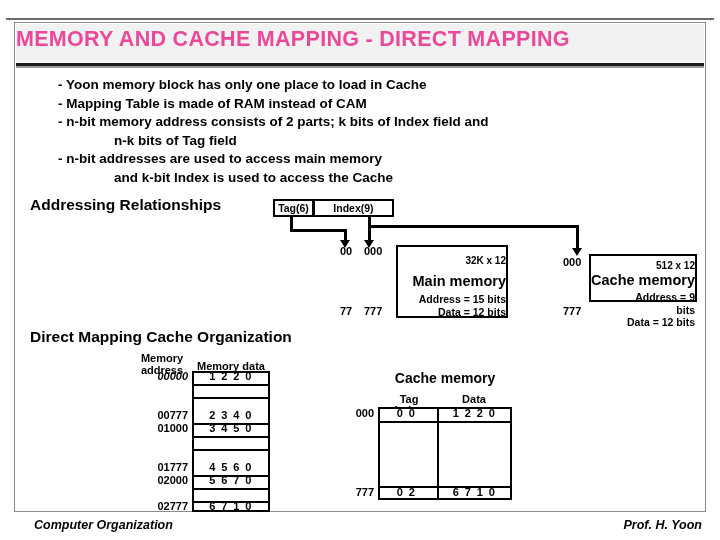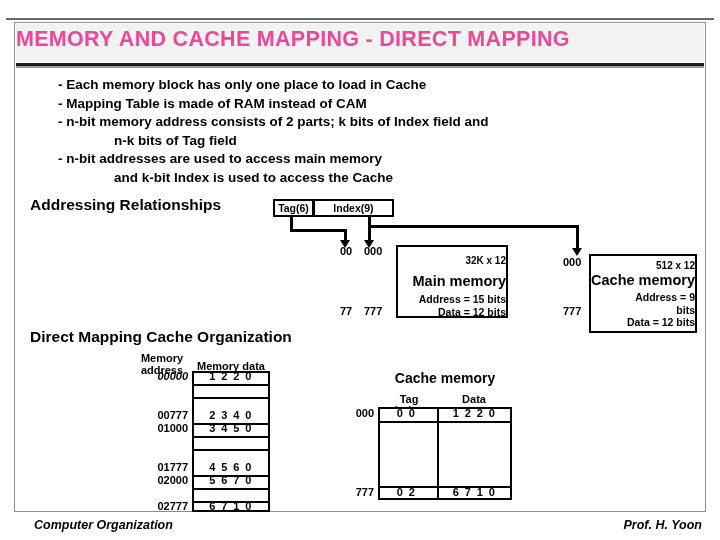--- a/index.html
+++ b/index.html
@@ -142,21 +142,21 @@
     border: 2px solid #000;
     box-sizing: border-box;
     background: #fff;
     text-align: right;
   }
   .memblock .cap  { font-size: 10px;   font-weight: bold; }
   .memblock .name { font-size: 14.5px; font-weight: bold; }
   .memblock .sub  { font-size: 10.5px; font-weight: bold; line-height: 12.5px; }
 
   #main-mem  { left: 396px; top: 245px; width: 112px; height: 73px; }
-  #cache-mem { left: 589px; top: 254px; width: 108px; height: 79px; }
+  #cache-mem { left: 589px; top: 254px; width: 108px; height: 48px; }
 
   .edge-lbl {
     position: absolute;
     font-size: 11px;
     font-weight: bold;
     white-space: nowrap;
   }
 
   
   .tbl-title {
@@ -213,21 +213,21 @@
   <div class="head-rule"></div>
 
   <div class="frame"></div>
 
   <div class="title-band"></div>
   <div class="title-text">MEMORY  AND  CACHE  MAPPING  -  DIRECT  MAPPING</div>
   <div class="title-rule-a"></div>
   <div class="title-rule-b"></div>
 
   <div class="bullets">
-    <div class="line">- Each memory block has only one place to load in Cache</div>
+    <div class="line">- Yoon memory block has only one place to load in Cache</div>
     <div class="line">- Mapping Table is made of RAM instead of CAM</div>
     <div class="line">- n-bit memory address consists of 2 parts; k bits of Index field and</div>
     <div class="line indent">n-k bits of Tag field</div>
     <div class="line">- n-bit addresses are used to access main memory</div>
     <div class="line indent">and k-bit Index is used to access the Cache</div>
   </div>
 
   <div class="sec-head" id="addr-head">Addressing Relationships</div>
 
   <div class="fieldbox" id="tag-field">Tag(6)</div>

